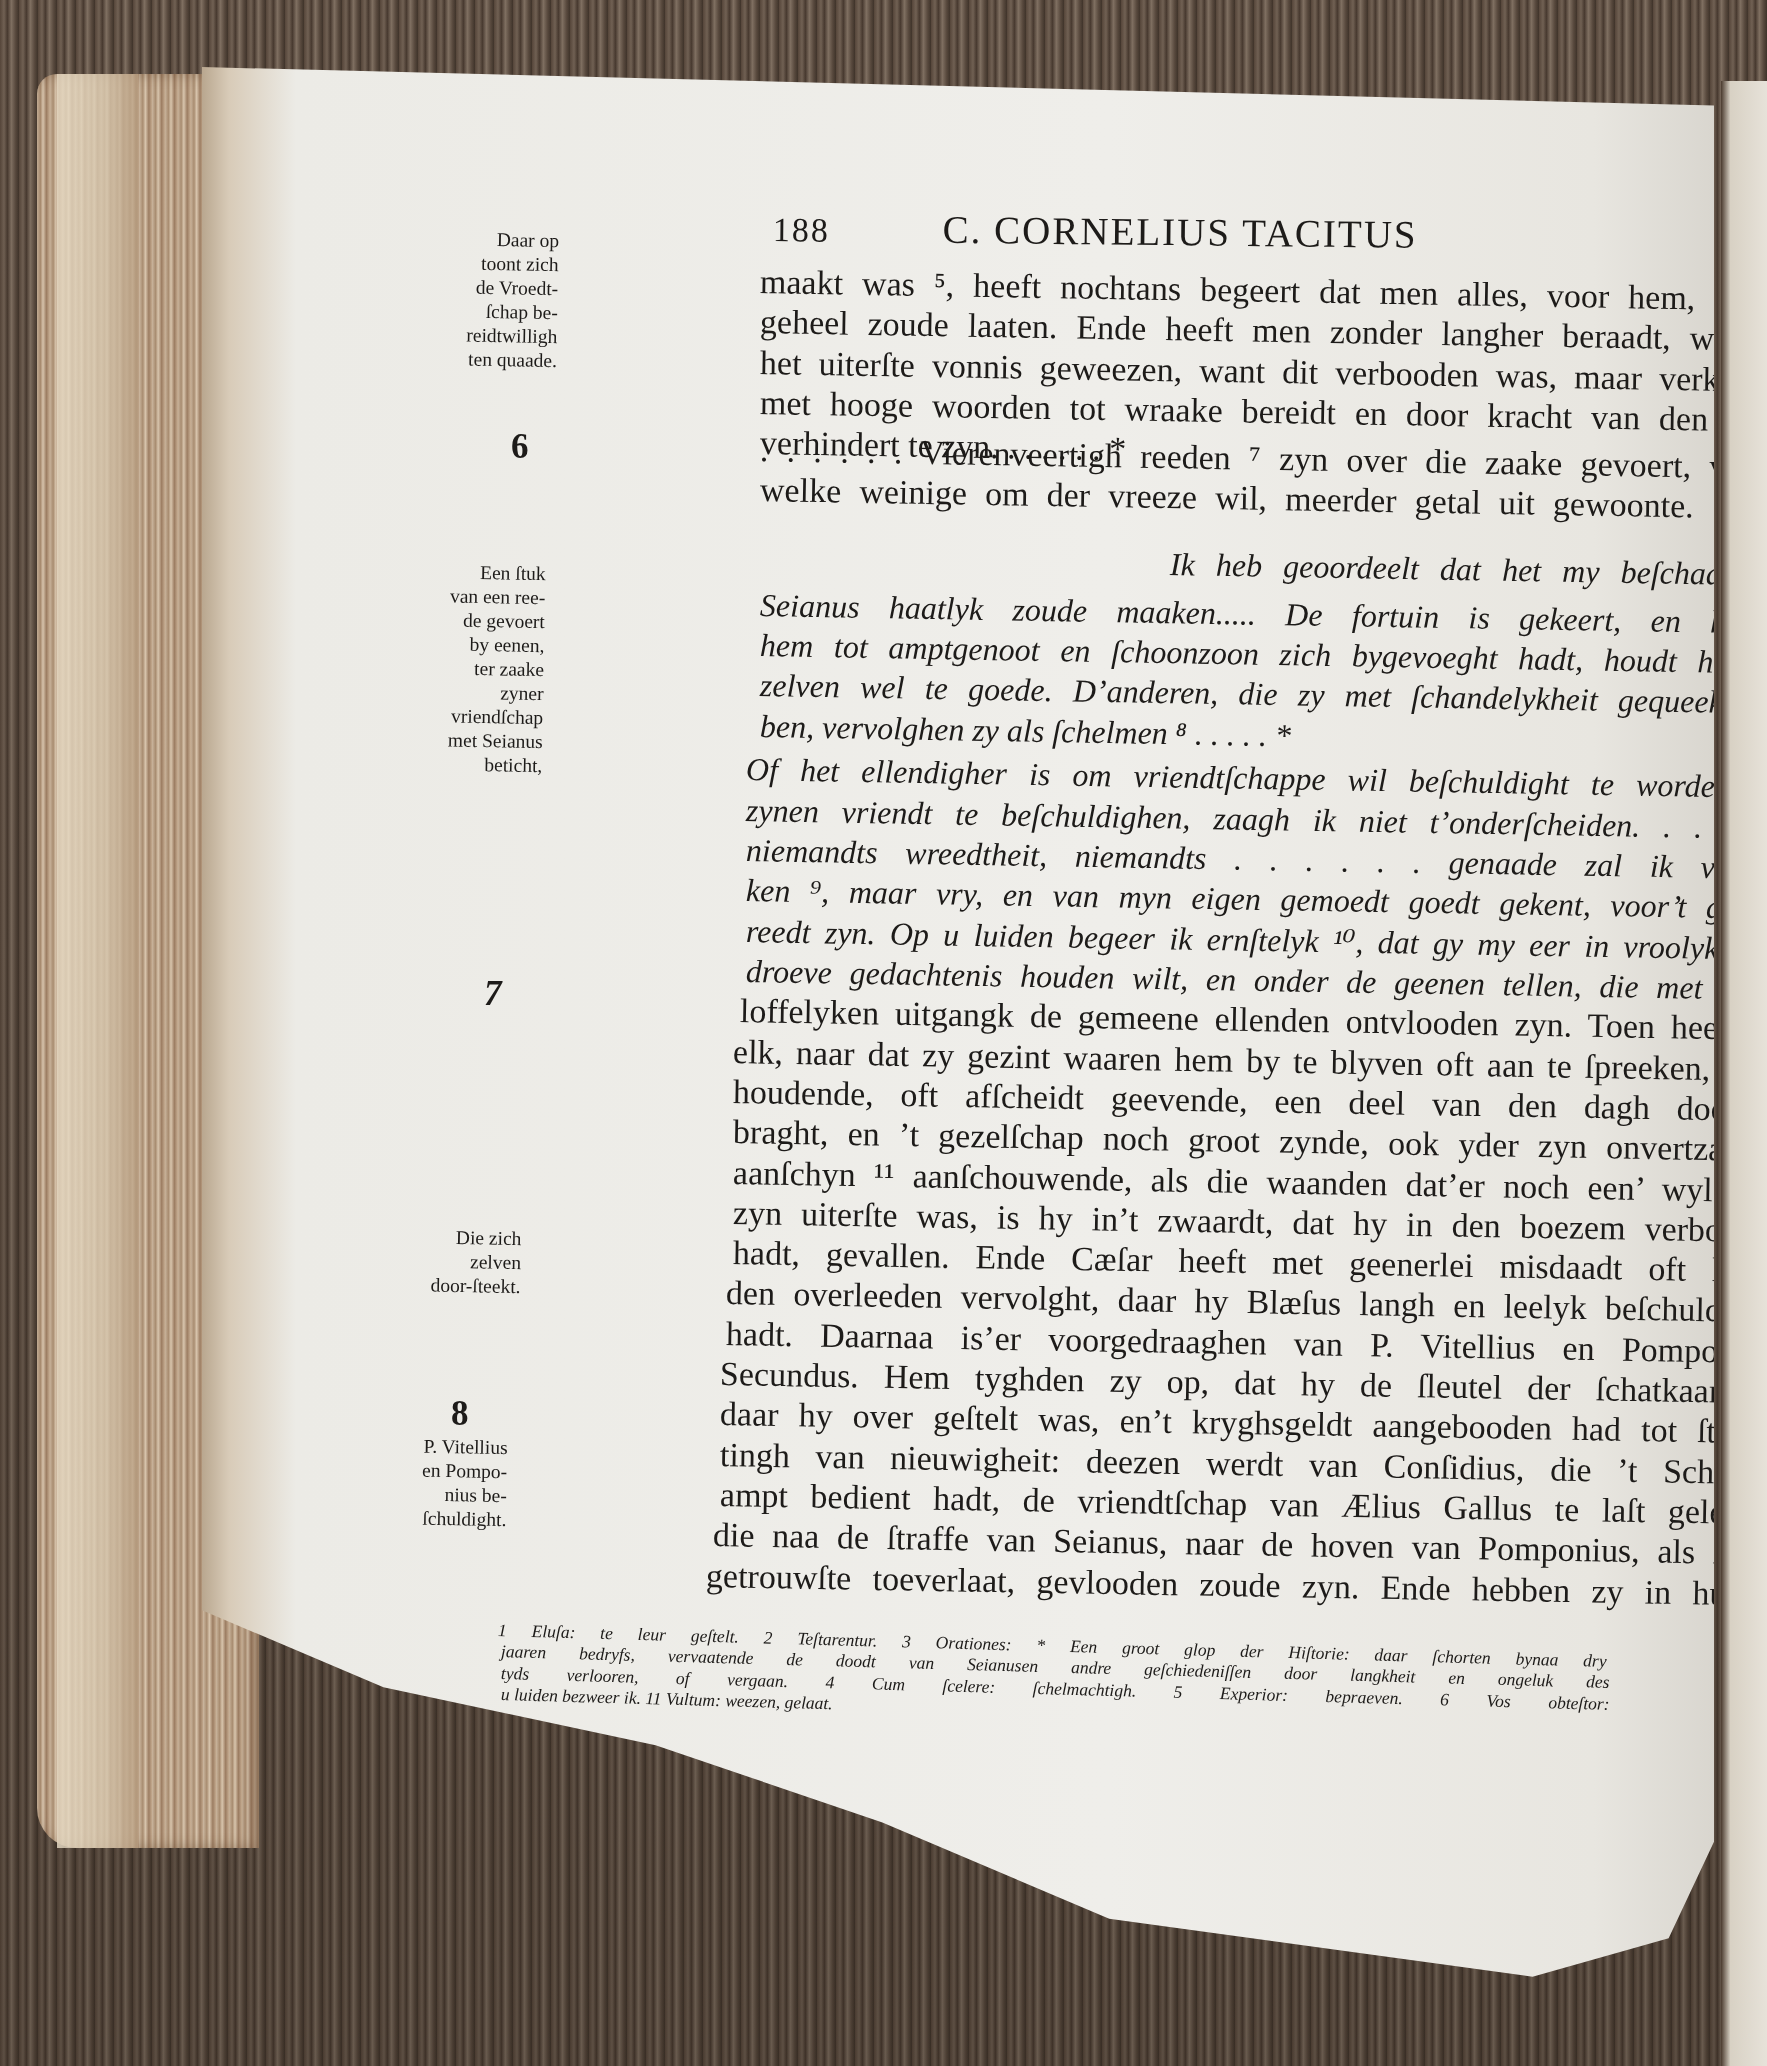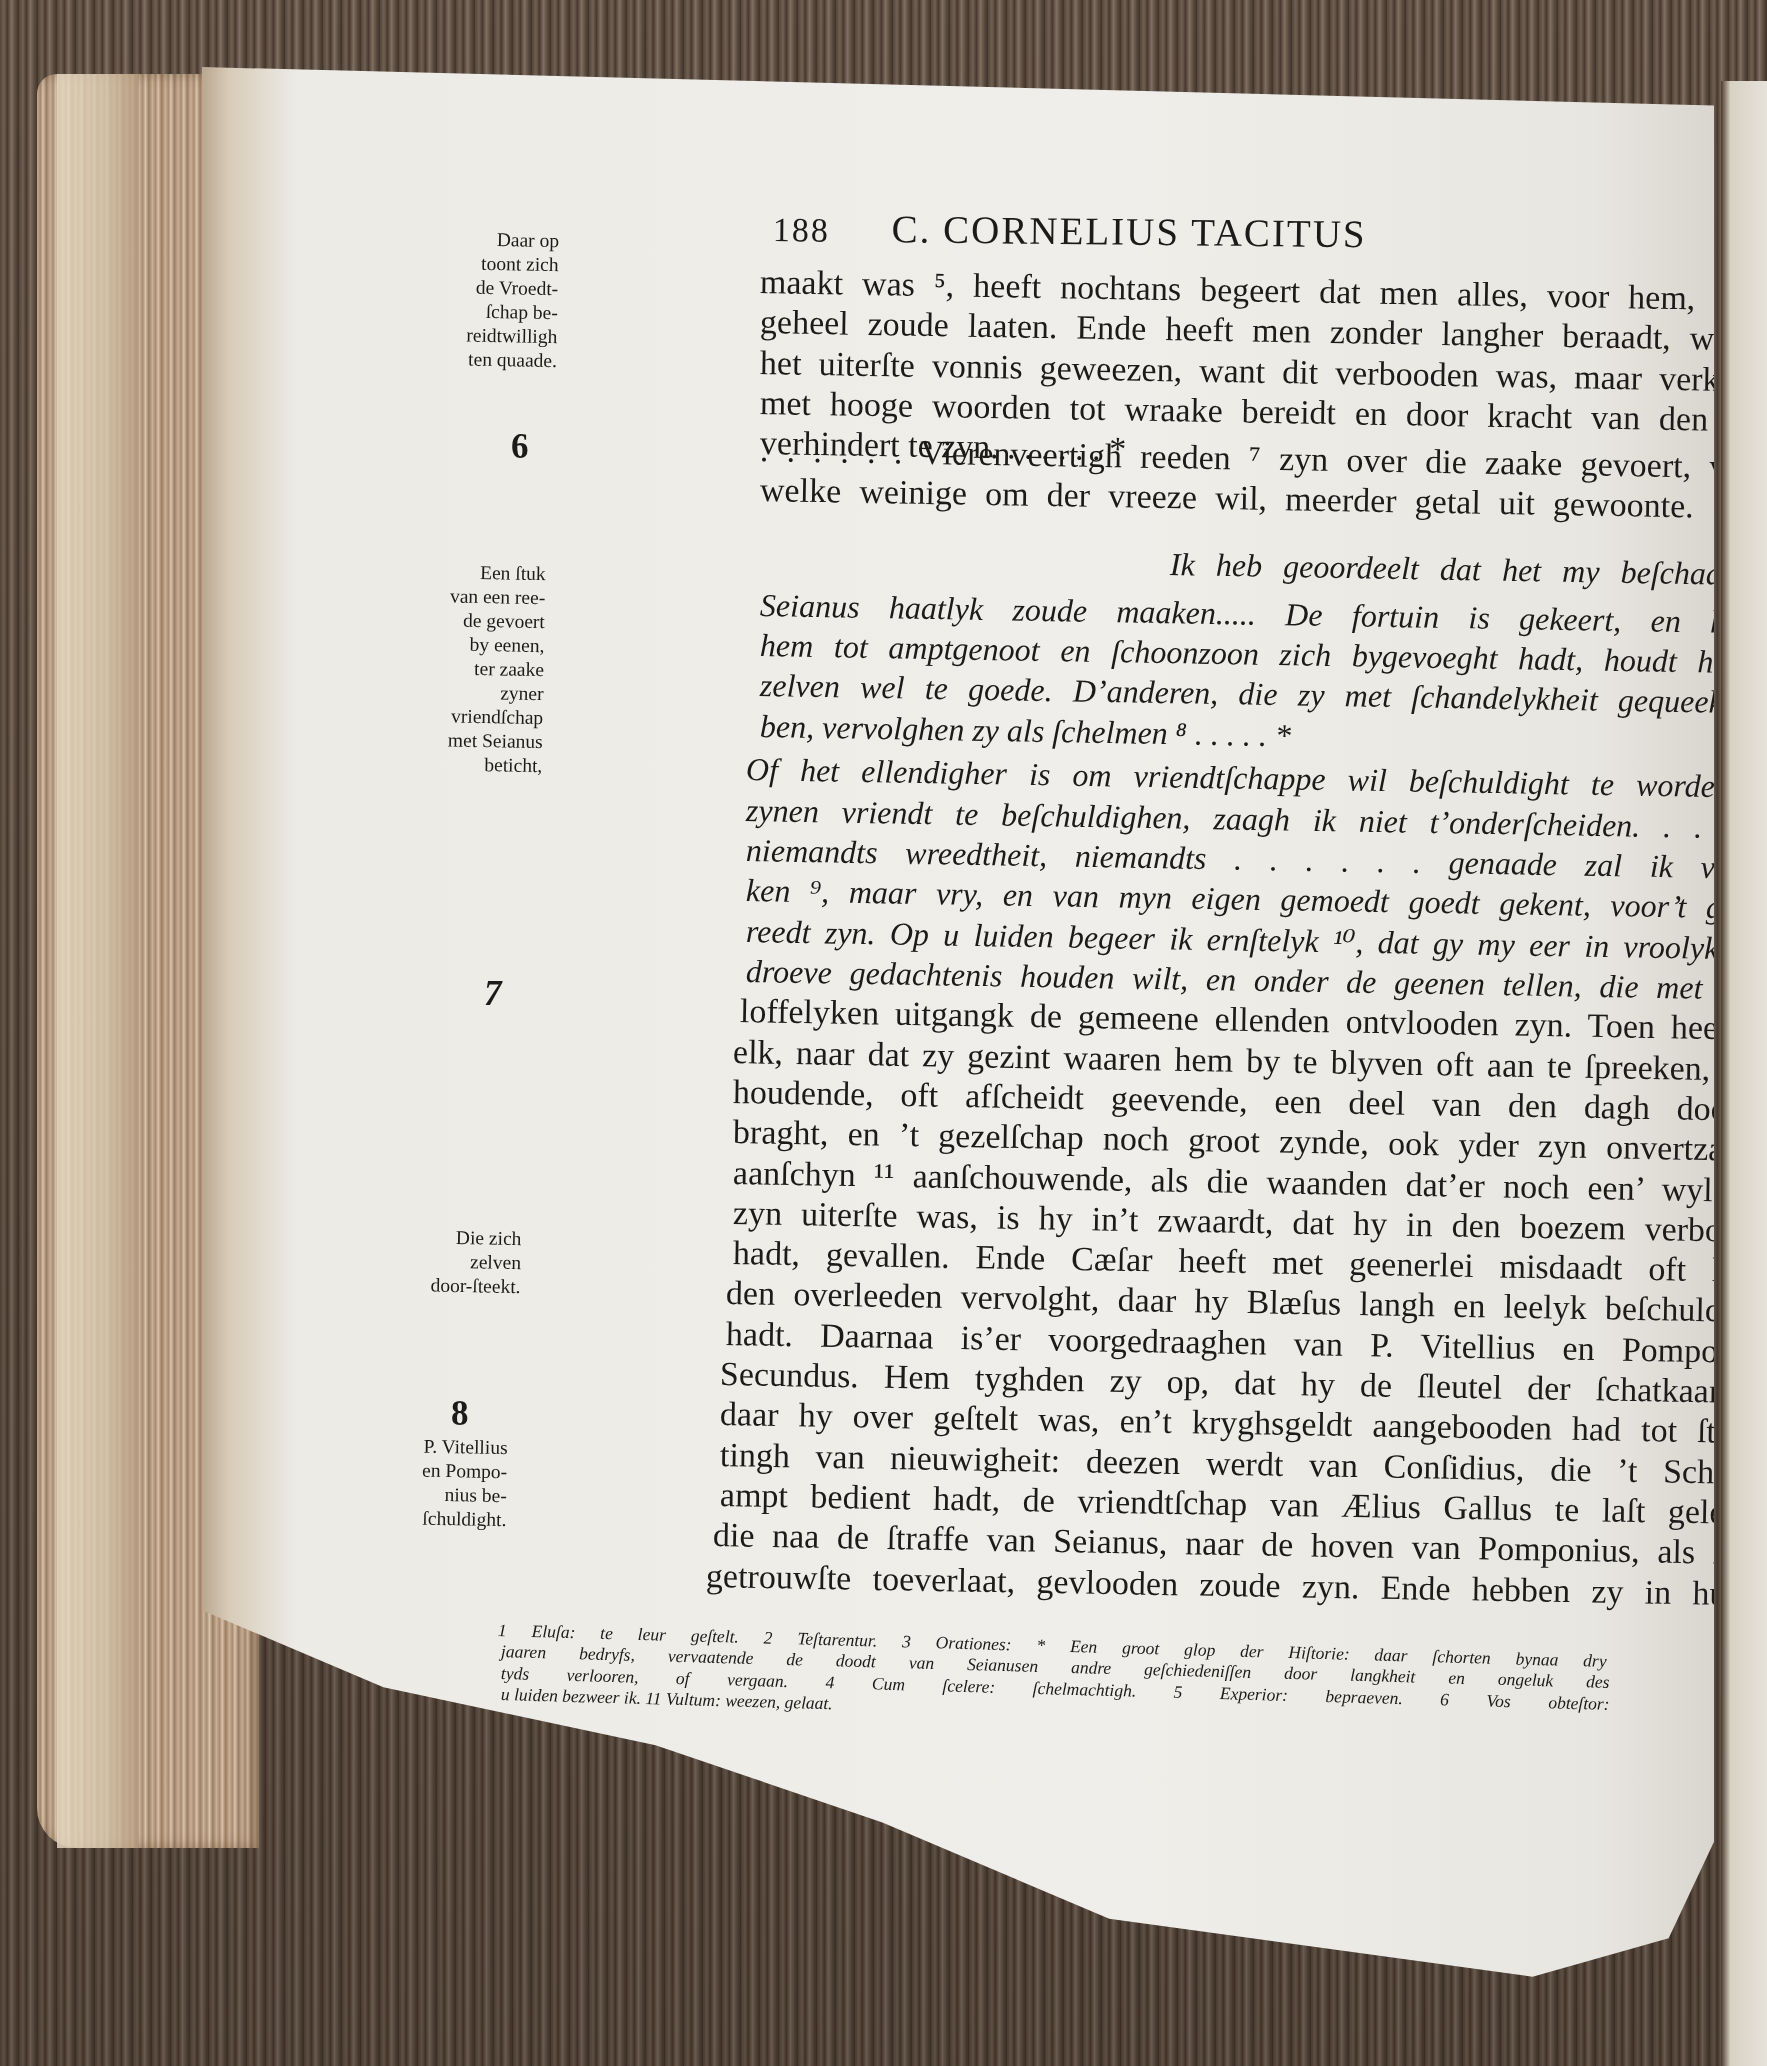--- a/index.html
+++ b/index.html
@@ -28,21 +28,21 @@
   }
   .facing-page {
     position:absolute; left:1721px; top:81px; width:54px; height:2016px;
     background: linear-gradient(90deg, #4a3a2e 0px, #d8d1c4 9.4px, #eae6de 100%);
   }
   .content { position:absolute; left:0; top:0; width:100%; height:100%; color:#1d1b19; }
   .header {
     position:absolute; left:571px; top:138px; font-size:39px; letter-spacing:2px;
     transform: rotate(0.6deg); transform-origin:left;
   }
-  .header .pno { margin-right:50px; font-size:34px; }
+  .header .pno { margin-right:101px; font-size:34px; }
   .body-line {
     position:absolute; left:558px; width:1049px; font-size:34px; line-height:40px;
     white-space:nowrap; text-align:justify; text-align-last:justify;
     transform: rotate(1.0deg); transform-origin:left;
   }
   .italic { font-style:italic; font-size:32px; }
   .margin-note {
     position:absolute; font-size:19.5px; line-height:24px; text-align:right; width:134px;
     transform: rotate(1deg);
   }

